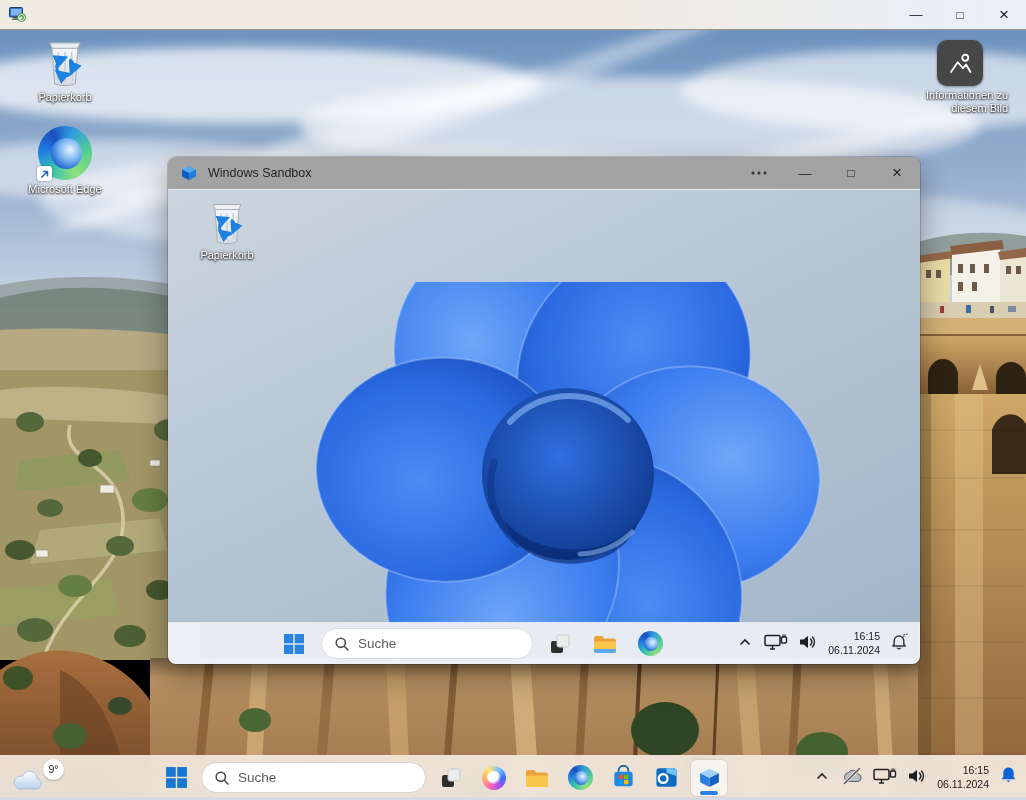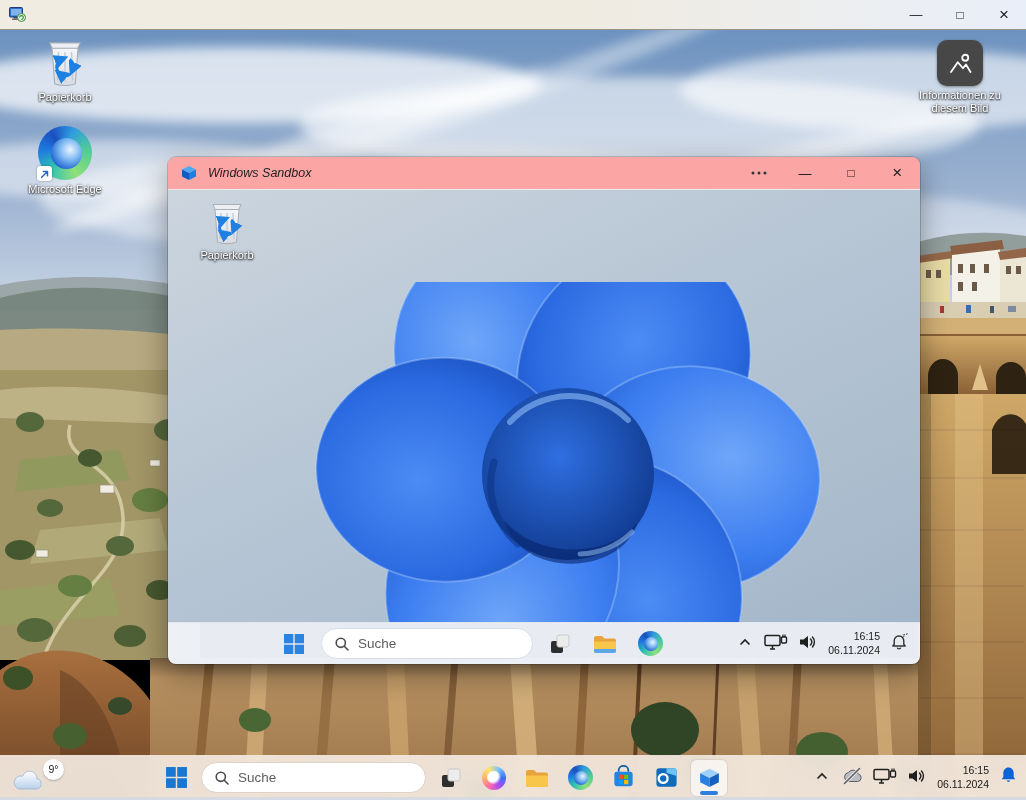--- a/index.html
+++ b/index.html
@@ -20,41 +20,41 @@
   .win-ctl.max { font-size:12px; }
   .win-ctl.close { font-size:17px; }
 
   
   .remote-desktop { position:absolute; left:0; top:30px; width:1026px; height:770px; }
   .landscape { position:absolute; left:0; top:0; }
 
   
   .desk-icon { position:absolute; width:96px; display:flex; flex-direction:column;
     align-items:center; gap:3px; cursor:default; }
-  .desk-icon .lbl { font-size:11px; color:#fff; text-align:center; line-height:1.2;
+  .desk-icon .lbl { font-size:11px; color:#fff; text-align:right; line-height:1.2;
     text-shadow:0 1px 2px rgba(0,0,0,.95), 0 0 3px rgba(0,0,0,.75); }
   .spotlight-badge { width:46px; height:46px; border-radius:10px; background:#474747;
     display:flex; align-items:center; justify-content:center;
     box-shadow:0 1px 3px rgba(0,0,0,.4); }
   .icon-edge { position:relative; border-radius:50%;
     background:conic-gradient(from 150deg at 45% 45%,
       #8fe07a,#2fc0b4,#1f7ae0,#1b50c0,#2f9ce0,#50cc96,#8fe07a); }
   .icon-edge::after { content:""; position:absolute; left:24%; top:22%; width:58%; height:58%;
     border-radius:50%;
     background:radial-gradient(circle at 62% 38%, #eaf5ff 0%, #7db8f2 38%, #1a5ed0 78%); }
   .shortcut-badge { position:absolute; left:-1px; bottom:-1px; width:15px; height:15px;
     background:#fff; border-radius:3px; box-shadow:0 0 2px rgba(0,0,0,.45);
     display:flex; align-items:center; justify-content:center; }
 
   
   .sandbox-window { position:absolute; left:168px; top:127px; width:752px; height:507px;
     border-radius:8px; box-shadow:0 10px 30px rgba(0,0,0,.38), 0 0 0 1px rgba(0,0,0,.18);
     overflow:hidden; z-index:20; }
-  .sb-titlebar { height:33px; background:#fca5a5; border-bottom:1px solid #ececec;
-    display:flex; align-items:center;font-style:italic; }
+  .sb-titlebar { height:33px; background:#a3a3a3; border-bottom:1px solid #ececec;
+    display:flex; align-items:center; }
   .sb-title-text { font-size:12.5px; color:#1f1f1f; margin-left:10px; }
   .sb-controls { margin-left:auto; display:flex; align-items:center; height:100%; }
   .sb-ctl { width:46px; height:100%; display:flex; align-items:center; justify-content:center;
     color:#222; }
   .sb-desktop { position:relative; height:432px; overflow:hidden;
     background:linear-gradient(155deg,#ccd5de 0%,#bac8d6 38%,#a3b6c9 100%); }
   .sb-taskbar { position:relative; height:42px; background:rgba(240,244,250,.97);
     border-top:1px solid #e2e7ee; }
 
   

